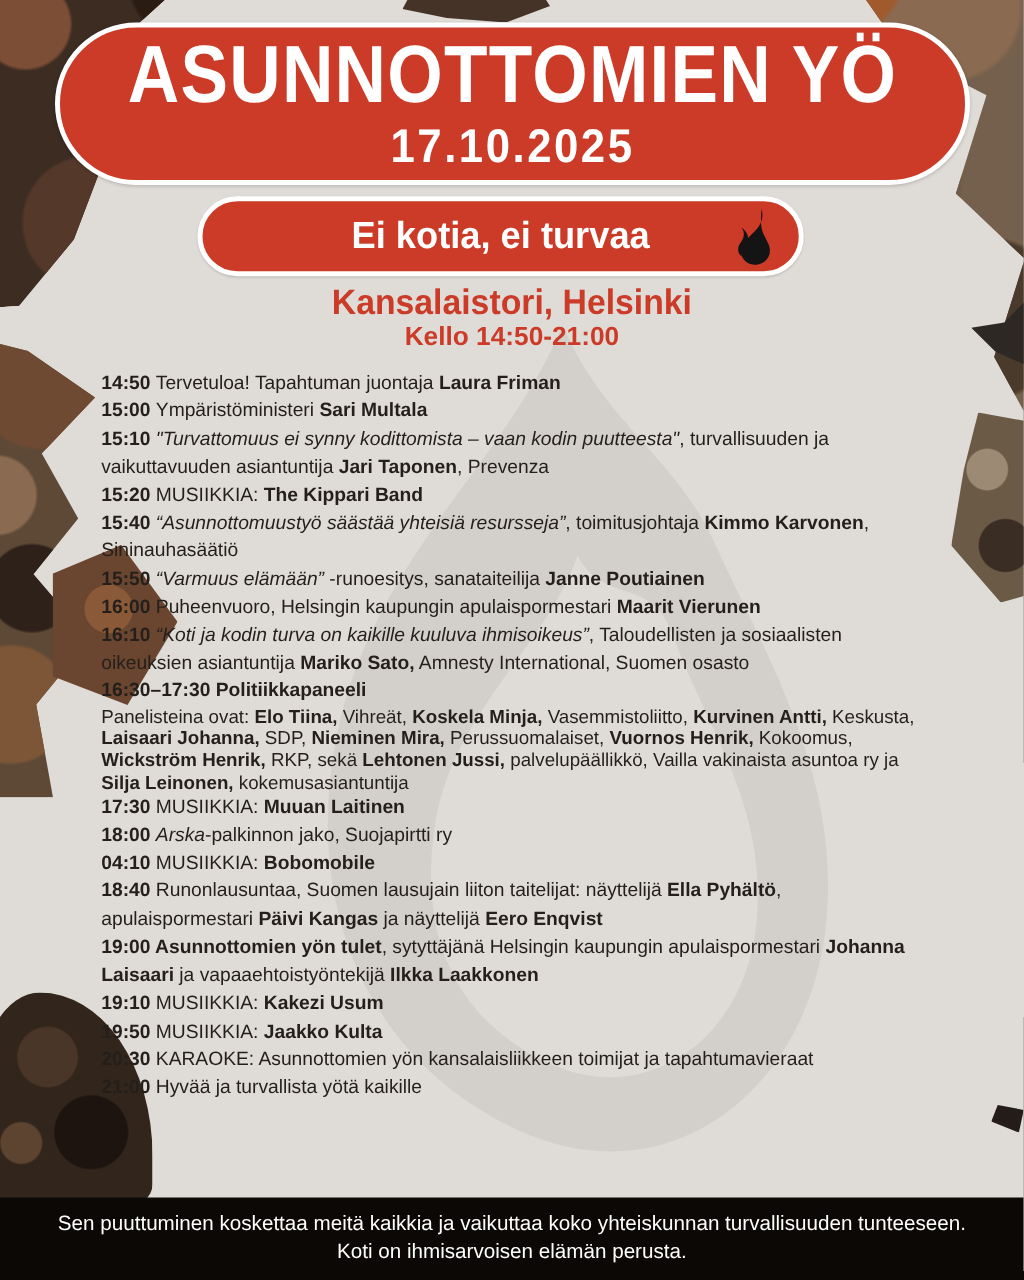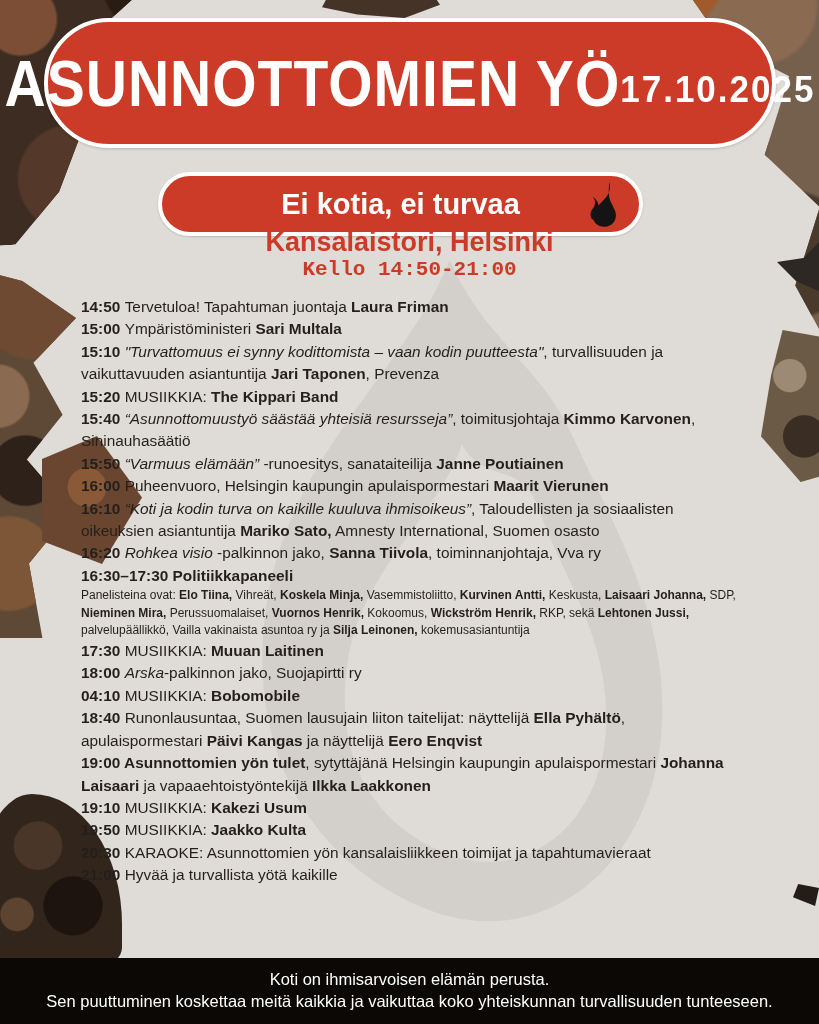--- a/index.html
+++ b/index.html
@@ -59,43 +59,43 @@
       radial-gradient(circle at 25% 70%, #5c4430 0 10%, transparent 11%),
       #32251c;
     border-radius:40% 72% 18% 0/55% 85% 12% 0;}
   .frag-br-dot{right:0;bottom:118px;width:26px;height:22px;background:#241c16;
     clip-path:polygon(20% 0,100% 18%,85% 100%,0 60%);}
   
   .watermark{position:absolute;left:150px;top:255px;width:520px;height:706px;}
   
   .pill-main{position:absolute;left:44px;top:18px;width:732px;height:130px;
     background:var(--accent,#cb3b27);border:4px solid #fff;border-radius:66px;
-    box-sizing:border-box;display:flex;align-items:center;
+    box-sizing:border-box;display:flex;flex-direction:column;align-items:center;
     justify-content:center;box-shadow:0 1px 3px rgba(0,0,0,.18);}
   .title{font-size:57px;font-weight:800;letter-spacing:1px;color:#fff;
     transform:scaleY(1.14);line-height:1;white-space:nowrap;}
   .date{font-size:35px;font-weight:800;color:#fff;transform:scaleY(1.08);
     line-height:1;margin-top:11px;letter-spacing:2px;}
-  .pill-tag{position:absolute;left:158px;top:172px;width:485px;height:64px;
+  .pill-tag{position:absolute;left:158px;top:157px;width:485px;height:64px;
     background:var(--accent,#cb3b27);border:4px solid #fff;border-radius:34px;
     box-sizing:border-box;display:flex;align-items:center;justify-content:center;
     box-shadow:0 1px 2px rgba(0,0,0,.15);}
   .tag-text{font-size:29px;font-weight:800;color:#fff;transform:scaleY(1.04);}
   .tag-flame{position:absolute;right:15px;top:6px;width:42px;height:46px;}
   .venue{position:absolute;left:0;top:227px;width:100%;text-align:center;
     font-size:27px;font-weight:800;color:var(--accent,#cb3b27);transform:scaleY(1.05);}
   .kello{position:absolute;left:0;top:258px;width:100%;text-align:center;
-    font-size:21px;font-weight:700;color:var(--accent,#cb3b27);font-family:Liberation Mono, monospace;}
+    font-size:21px;font-weight:700;color:var(--accent,#cb3b27);}
   
   .schedule{position:absolute;left:81px;top:296px;width:665px;
     font-size:15.4px;line-height:22.4px;}
   .sched-row{margin:0;}
   .sched-row .b{font-weight:700;}
   .sched-row .i{font-style:italic;}
-  .sched-row.small{font-size:12px;line-height:17.6px;}
+  .sched-row.small{font-size:15px;line-height:17.6px;}
   .time{font-weight:700;}
   
   .footer{position:absolute;left:0;bottom:0;width:100%;height:66px;
     background:var(--footer_bg,#0b0805);color:#fff;text-align:center;
     font-size:16.5px;line-height:22px;padding-top:10px;box-sizing:border-box;}
 </style>
 </head>
 <body>
 
 <div class="poster" style="--accent: #cb3b27; --bg: #dfdcd7; --footer_bg: #0b0805; --text: #241f1b;">
@@ -133,32 +133,31 @@
 
   <div class="schedule">
       <div class="sched-row"><b class="time">14:50 </b><span>Tervetuloa! Tapahtuman juontaja </span><span class="b">Laura Friman</span></div>
       <div class="sched-row"><b class="time">15:00 </b><span>Ympäristöministeri </span><span class="b">Sari Multala</span></div>
       <div class="sched-row"><b class="time">15:10 </b><span class="i">"Turvattomuus ei synny kodittomista – vaan kodin puutteesta"</span><span>, turvallisuuden ja vaikuttavuuden asiantuntija </span><span class="b">Jari Taponen</span><span>, Prevenza</span></div>
       <div class="sched-row"><b class="time">15:20 </b><span>MUSIIKKIA: </span><span class="b">The Kippari Band</span></div>
       <div class="sched-row"><b class="time">15:40 </b><span class="i">“Asunnottomuustyö säästää yhteisiä resursseja”</span><span>, toimitusjohtaja </span><span class="b">Kimmo Karvonen</span><span>, Sininauhasäätiö</span></div>
       <div class="sched-row"><b class="time">15:50 </b><span class="i">“Varmuus elämään”</span><span> -runoesitys, sanataiteilija </span><span class="b">Janne Poutiainen</span></div>
       <div class="sched-row"><b class="time">16:00 </b><span>Puheenvuoro, Helsingin kaupungin apulaispormestari </span><span class="b">Maarit Vierunen</span></div>
       <div class="sched-row"><b class="time">16:10 </b><span class="i">“Koti ja kodin turva on kaikille kuuluva ihmisoikeus”</span><span>, Taloudellisten ja sosiaalisten oikeuksien asiantuntija </span><span class="b">Mariko Sato,</span><span> Amnesty International, Suomen osasto</span></div>
-      <div class="sched-row"><b class="time">16:20 </b><span class="i">Rohkea visio</span><span> -palkinnon jako, </span><span class="b">Sanna Tiivola</span><span>, toiminnanjohtaja, Vva ry</span></div>
       <div class="sched-row"><b class="time">16:30–17:30 </b><span class="b">Politiikkapaneeli</span></div>
       <div class="sched-row small"><span>Panelisteina ovat: </span><span class="b">Elo Tiina,</span><span> Vihreät, </span><span class="b">Koskela Minja,</span><span> Vasemmistoliitto, </span><span class="b">Kurvinen Antti,</span><span> Keskusta, </span><span class="b">Laisaari Johanna,</span><span> SDP, </span><span class="b">Nieminen Mira,</span><span> Perussuomalaiset, </span><span class="b">Vuornos Henrik,</span><span> Kokoomus, </span><span class="b">Wickström Henrik,</span><span> RKP, sekä </span><span class="b">Lehtonen Jussi,</span><span> palvelupäällikkö, Vailla vakinaista asuntoa ry ja </span><span class="b">Silja Leinonen,</span><span> kokemusasiantuntija</span></div>
       <div class="sched-row"><b class="time">17:30 </b><span>MUSIIKKIA: </span><span class="b">Muuan Laitinen</span></div>
       <div class="sched-row"><b class="time">18:00 </b><span class="i">Arska</span><span>-palkinnon jako, Suojapirtti ry</span></div>
       <div class="sched-row"><b class="time">04:10 </b><span>MUSIIKKIA: </span><span class="b">Bobomobile</span></div>
       <div class="sched-row"><b class="time">18:40 </b><span>Runonlausuntaa, Suomen lausujain liiton taitelijat: näyttelijä </span><span class="b">Ella Pyhältö</span><span>, apulaispormestari </span><span class="b">Päivi Kangas</span><span> ja näyttelijä </span><span class="b">Eero Enqvist</span></div>
       <div class="sched-row"><b class="time">19:00 </b><span class="b">Asunnottomien yön tulet</span><span>, sytyttäjänä Helsingin kaupungin apulaispormestari </span><span class="b">Johanna Laisaari</span><span> ja vapaaehtoistyöntekijä </span><span class="b">Ilkka Laakkonen</span></div>
       <div class="sched-row"><b class="time">19:10 </b><span>MUSIIKKIA: </span><span class="b">Kakezi Usum</span></div>
       <div class="sched-row"><b class="time">19:50 </b><span>MUSIIKKIA: </span><span class="b">Jaakko Kulta</span></div>
       <div class="sched-row"><b class="time">20:30 </b><span>KARAOKE: Asunnottomien yön kansalaisliikkeen toimijat ja tapahtumavieraat</span></div>
       <div class="sched-row"><b class="time">21:00 </b><span>Hyvää ja turvallista yötä kaikille</span></div>
     </div>
 
   <div class="footer">
+    <div>Sen puuttuminen koskettaa meitä kaikkia ja vaikuttaa koko yhteiskunnan turvallisuuden tunteeseen.</div>
     <div>Koti on ihmisarvoisen elämän perusta.</div>
-    <div>Sen puuttuminen koskettaa meitä kaikkia ja vaikuttaa koko yhteiskunnan turvallisuuden tunteeseen.</div>
   </div>
 
 </div>
 
 </body></html>

